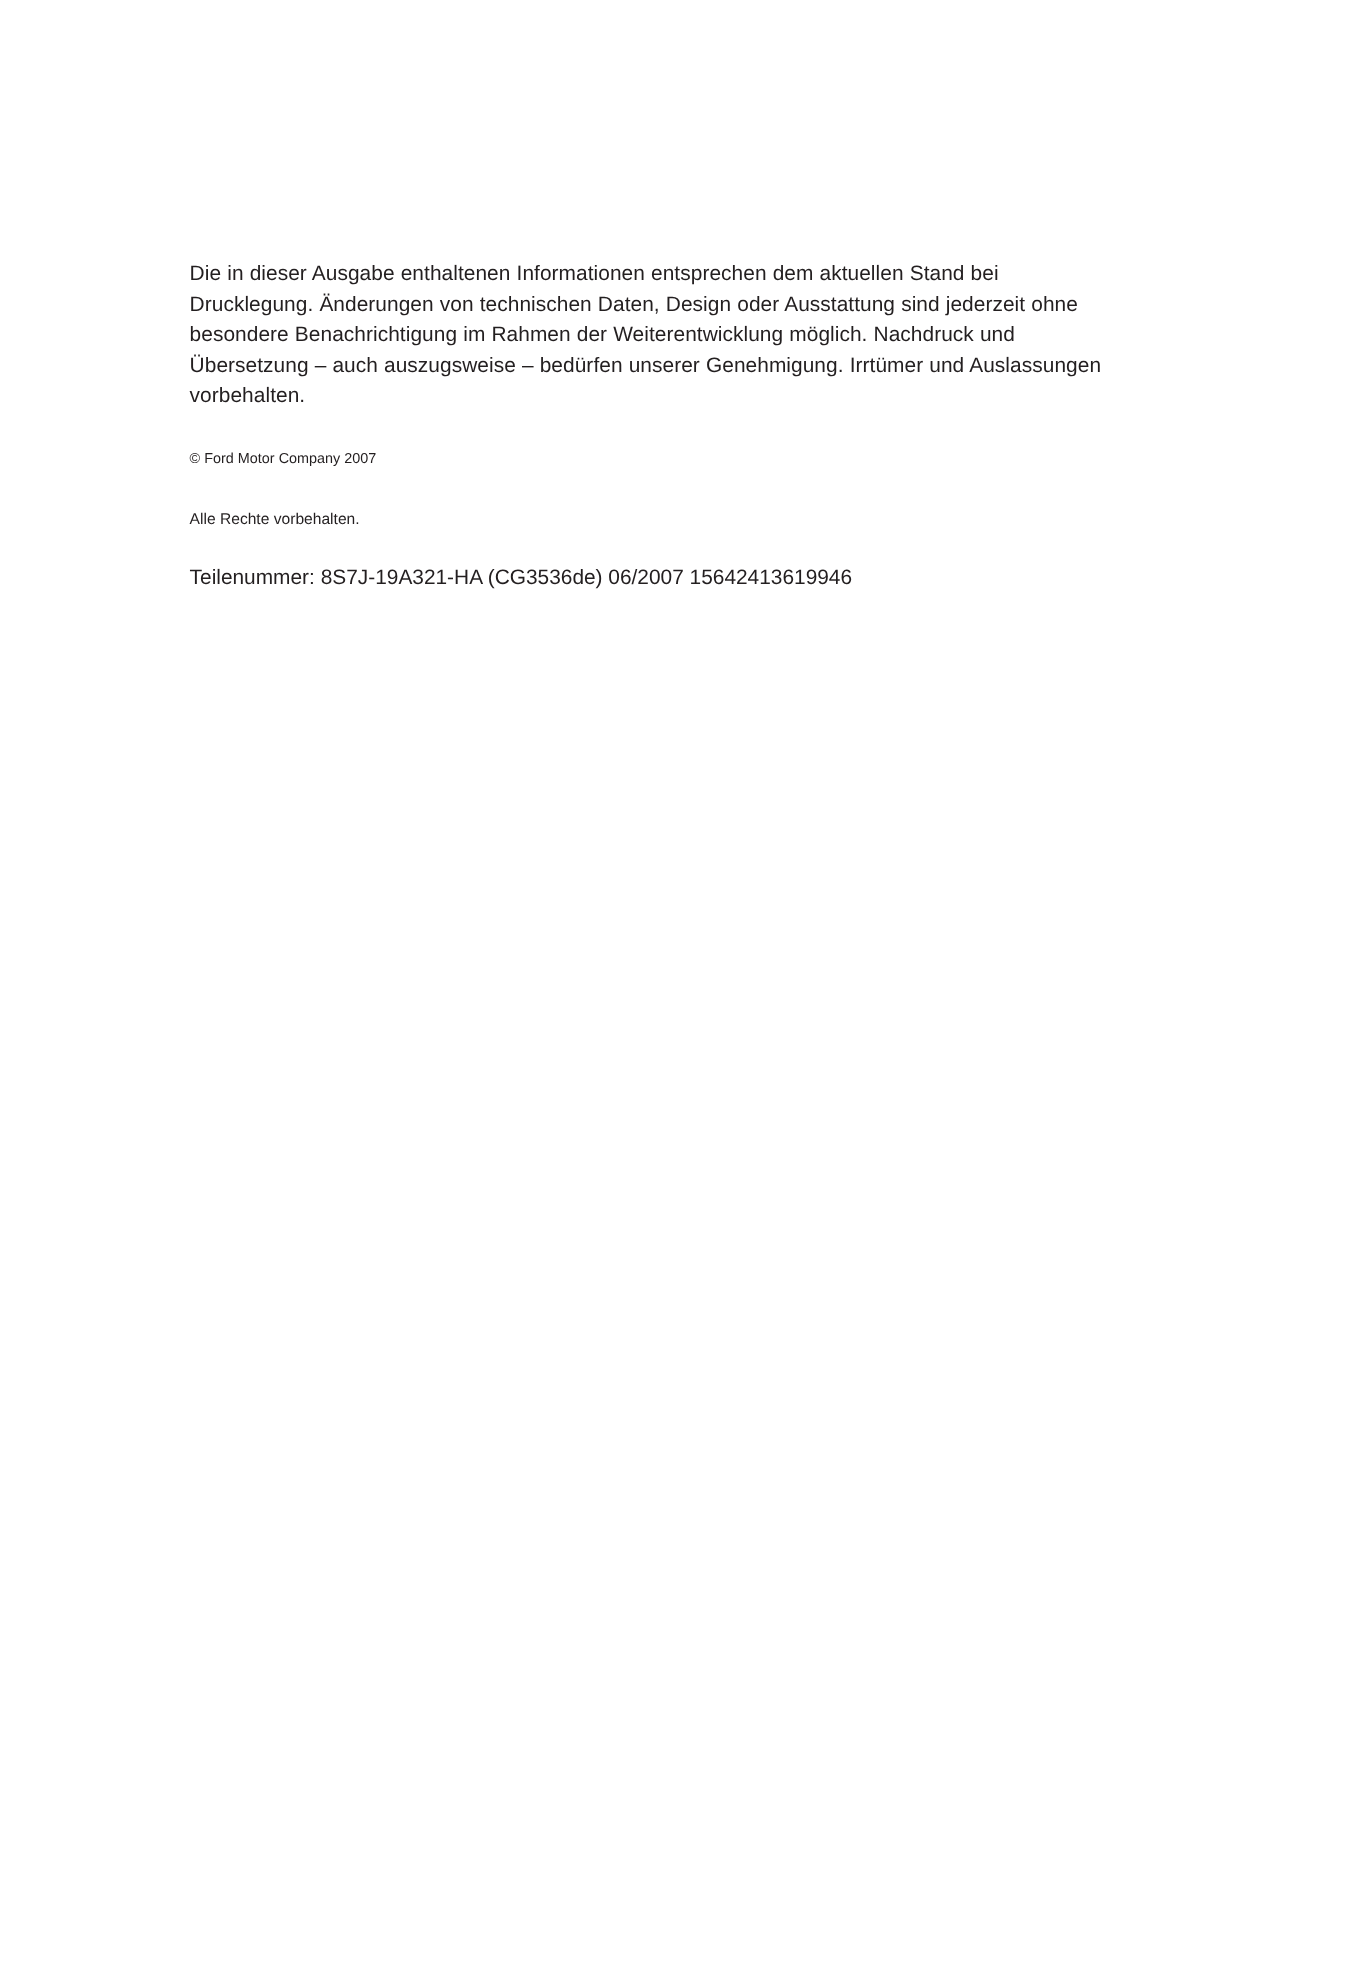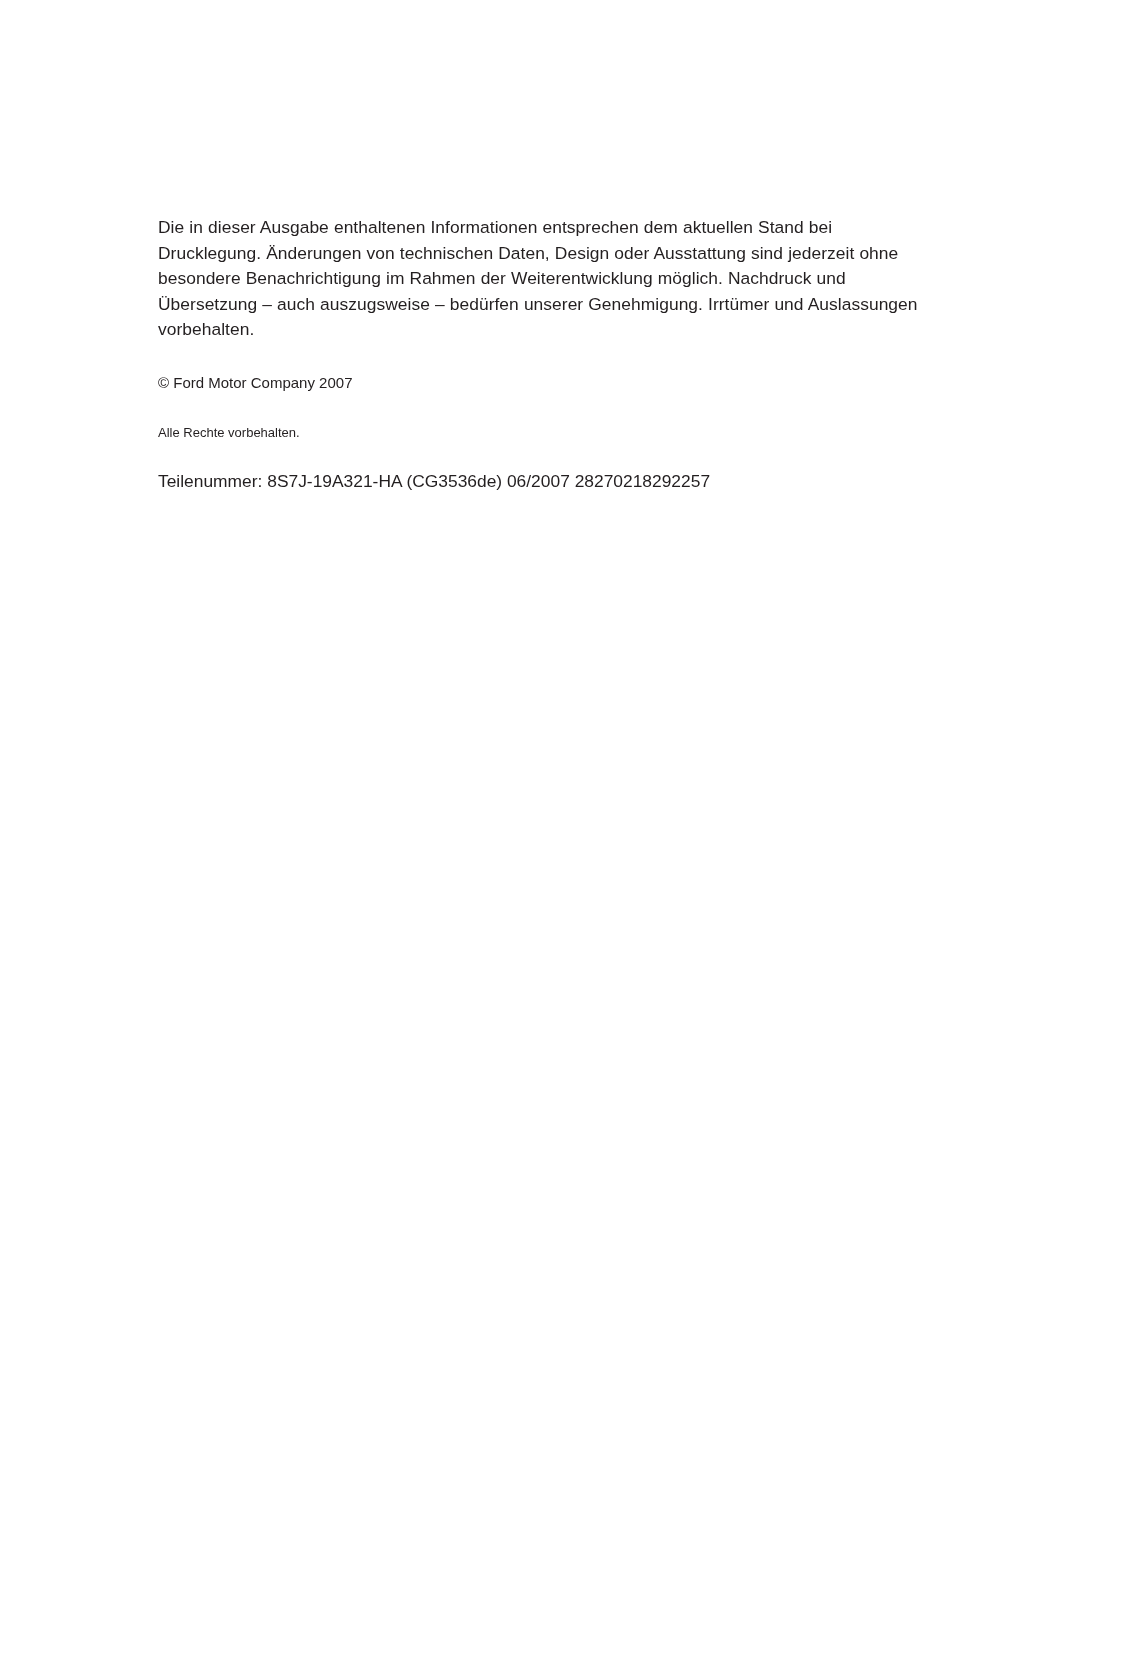--- a/index.html
+++ b/index.html
@@ -28,21 +28,21 @@
   }
   .disclaimer {
     font-size: 17.4px;
     line-height: 25.6px;
     letter-spacing: 0.05px;
     margin: 0 0 27px 0;
     text-align: left;
     word-spacing: 0.2px;
   }
   .copyright {
-    font-size: 15px;
+    font-size: 12px;
     line-height: 25.6px;
     margin: 0 0 24px 0;
   }
   .rights {
     font-size: 13px;
     line-height: 25.6px;
     margin: 0 0 24px 0;
   }
   .partnumber {
     font-size: 17.4px;
@@ -51,15 +51,15 @@
   }
 </style>
 </head>
 <body>
 
 <div class="page">
   <div class="content">
     <p class="disclaimer">Die in dieser Ausgabe enthaltenen Informationen entsprechen dem aktuellen Stand bei Drucklegung. Änderungen von technischen Daten, Design oder Ausstattung sind jederzeit ohne besondere Benachrichtigung im Rahmen der Weiterentwicklung möglich. Nachdruck und Übersetzung – auch auszugsweise – bedürfen unserer Genehmigung. Irrtümer und Auslassungen vorbehalten.</p>
     <p class="copyright">© Ford Motor Company 2007</p>
     <p class="rights">Alle Rechte vorbehalten.</p>
-    <p class="partnumber">Teilenummer: 8S7J-19A321-HA (CG3536de) 06/2007 28270218292257</p>
+    <p class="partnumber">Teilenummer: 8S7J-19A321-HA (CG3536de) 06/2007 15642413619946</p>
   </div>
 </div>
 
 </body></html>

